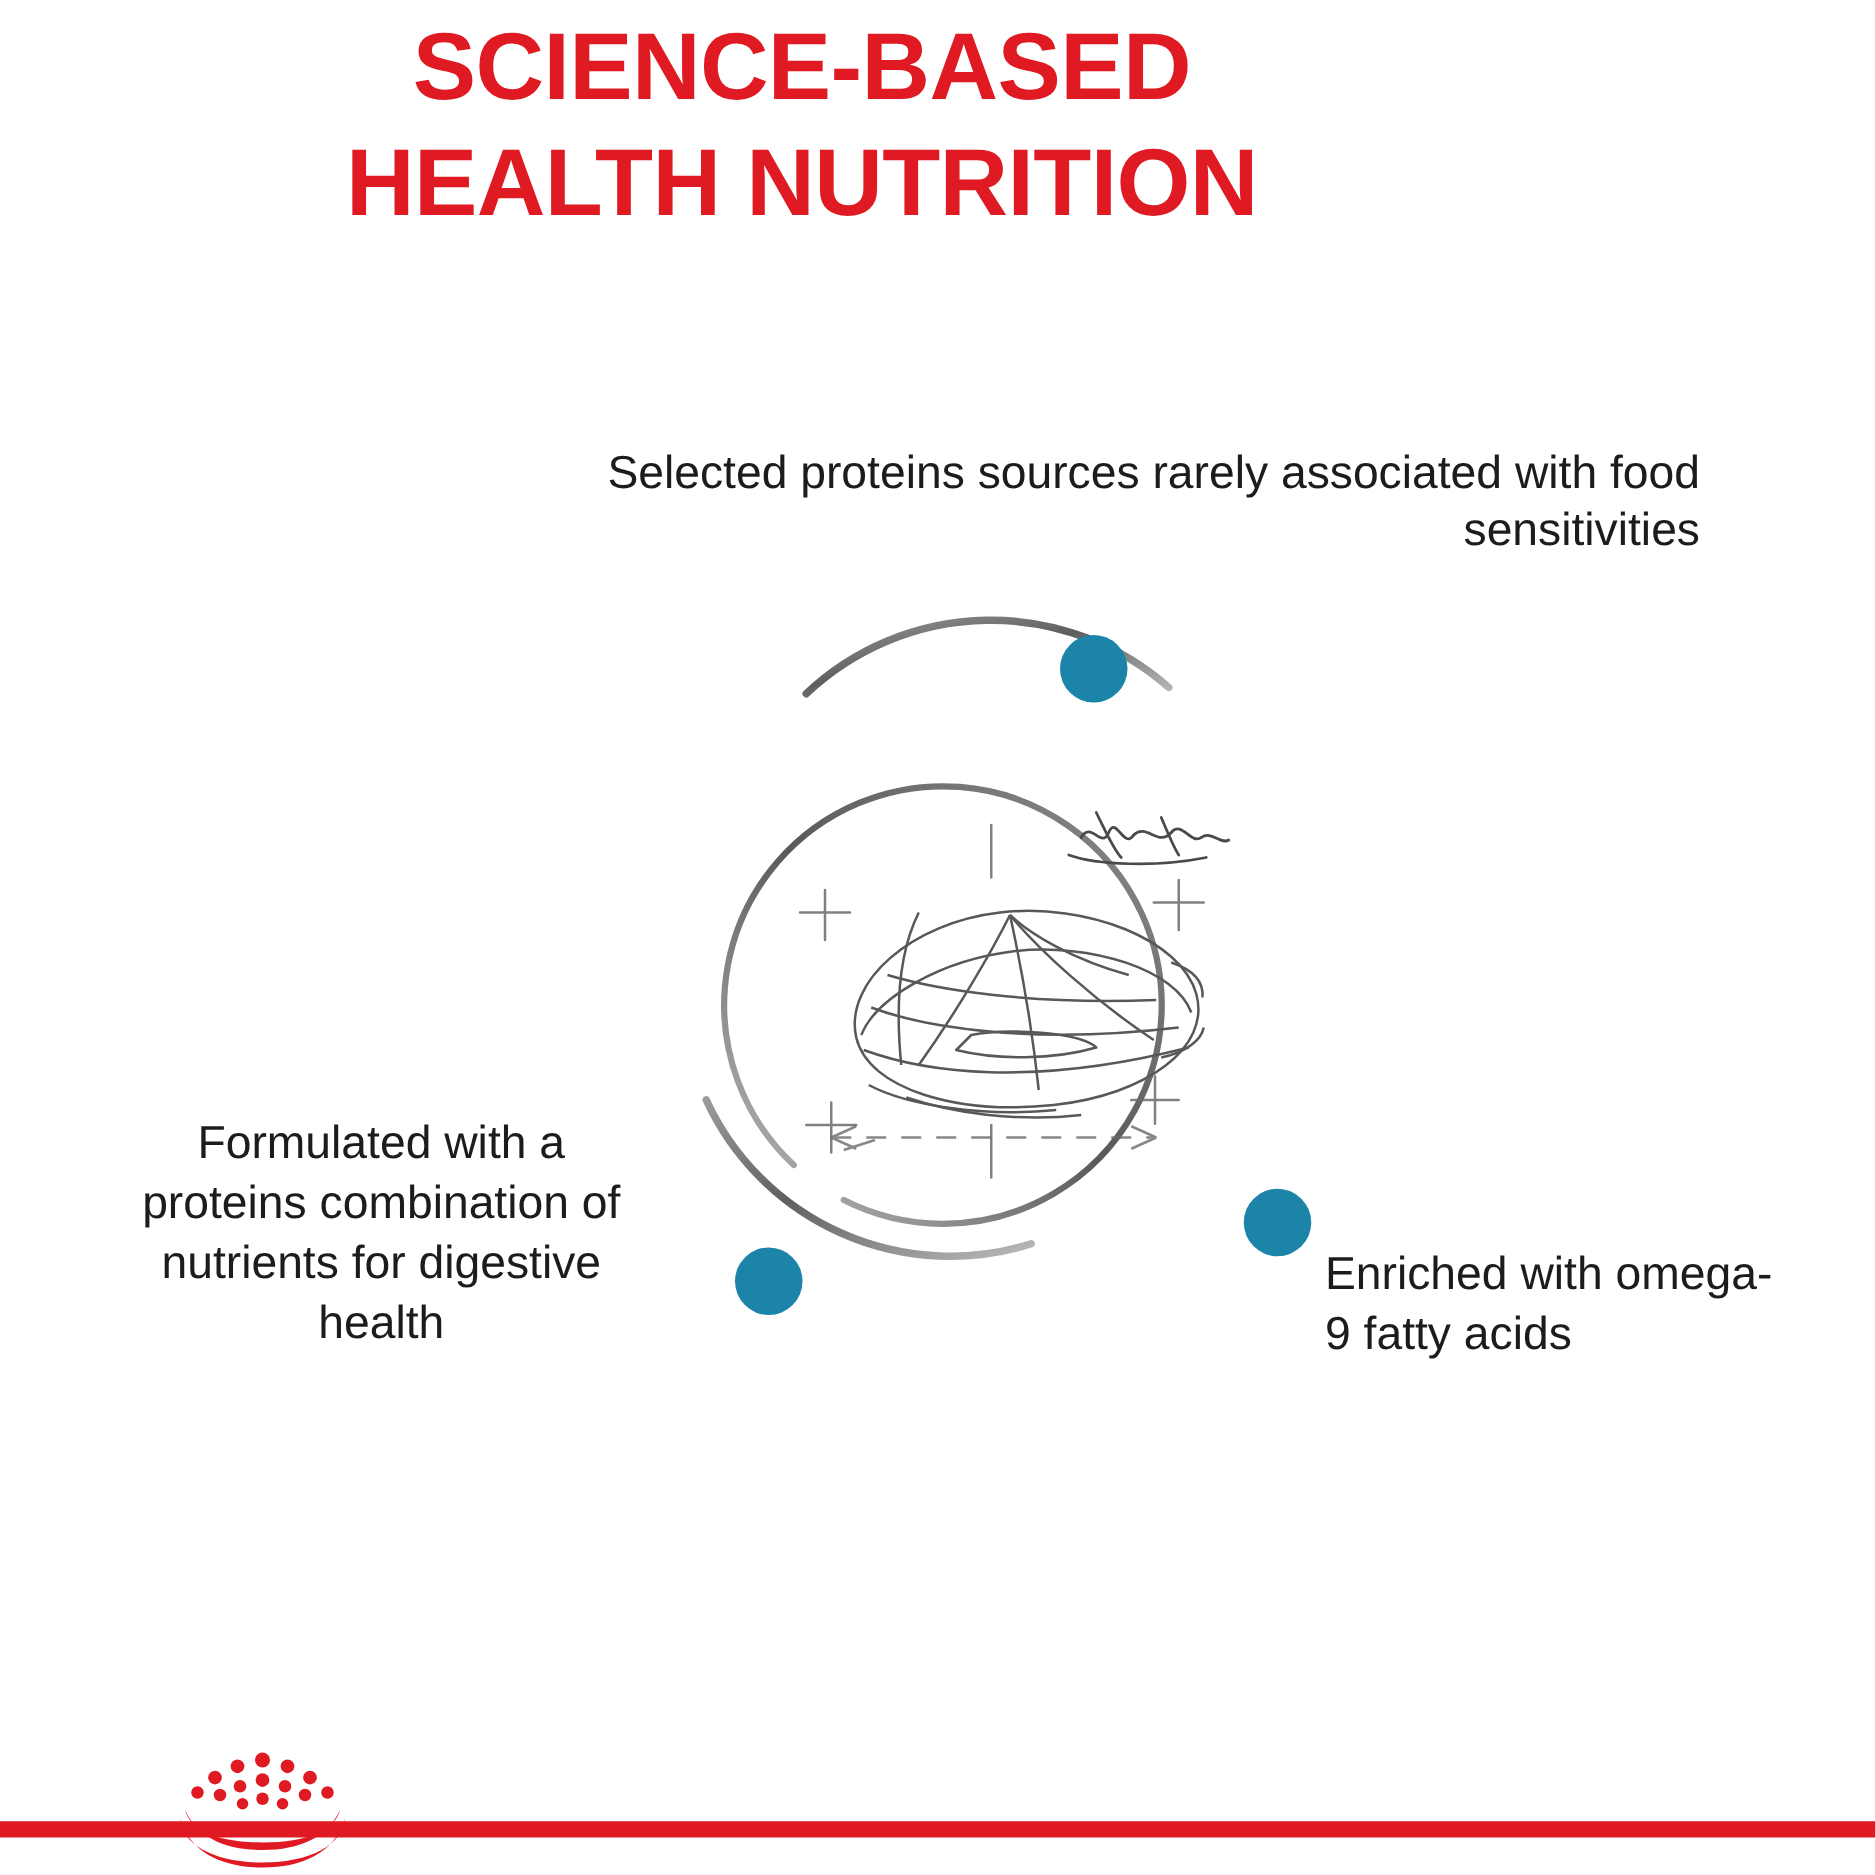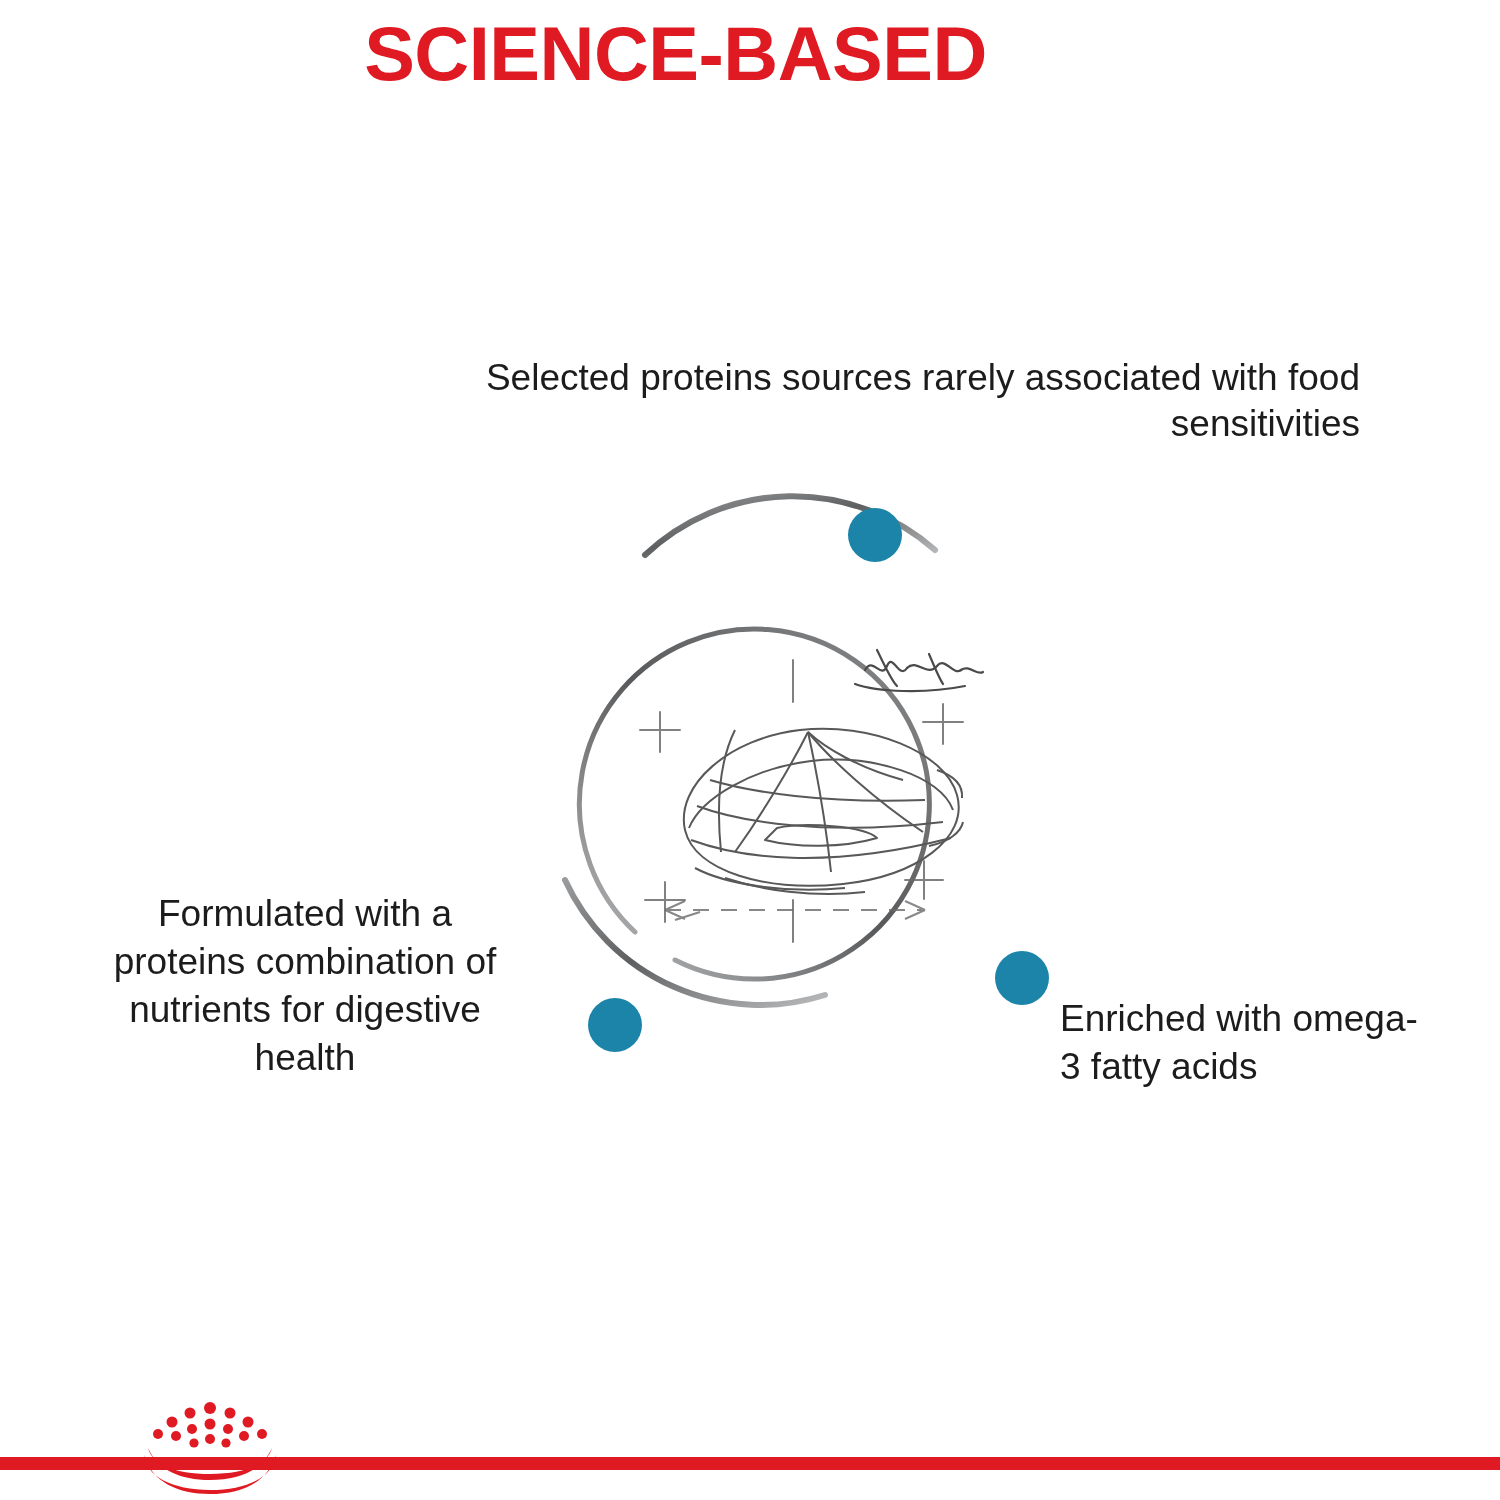--- a/index.html
+++ b/index.html
@@ -18,21 +18,20 @@
 
   
   .headline {
     position: absolute;
     left: 0;
     top: 0;
     width: 1283px;
     text-align: center;
     padding-top: 8px;
     box-sizing: border-box;
-    margin-left: 34px;
   }
   .headline-line {
     font-size: 76px;
     font-weight: bold;
     line-height: 1.22;
     letter-spacing: -0.5px;
     color: #e01a22;
   }
 
   
@@ -97,27 +96,28 @@
     width: 185px;
     height: 100px;
   }
   .logo svg { display: block; }
 </style>
 </head>
 <body>
 
 <div class="headline">
   <div class="headline-line">SCIENCE-BASED</div>
+  <div class="headline-line">HEALTH NUTRITION</div>
 </div>
 
 <div class="caption-top">Selected proteins sources rarely associated with food sensitivities</div>
 
 <div class="caption-left">Formulated with a proteins combination of nutrients for digestive health</div>
 
-<div class="caption-right">Enriched with omega-3 fatty acids</div>
+<div class="caption-right">Enriched with omega-9 fatty acids</div>
 
 <div class="graphic">
   <svg width="580" height="600" viewBox="0 0 580 600" xmlns="http://www.w3.org/2000/svg">
     <defs>
       <linearGradient id="ringGrad" x1="0" y1="0" x2="1" y2="1">
         <stop offset="0%" stop-color="#9a9b9d"></stop>
         <stop offset="45%" stop-color="#5e5f61"></stop>
         <stop offset="100%" stop-color="#b9babc"></stop>
       </linearGradient>
       <linearGradient id="ringGrad2" x1="1" y1="0" x2="0" y2="1">

